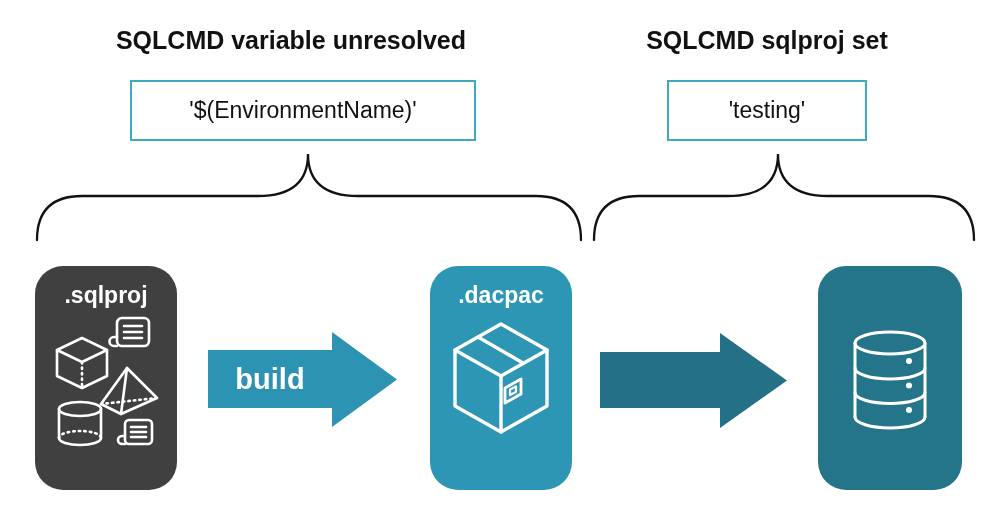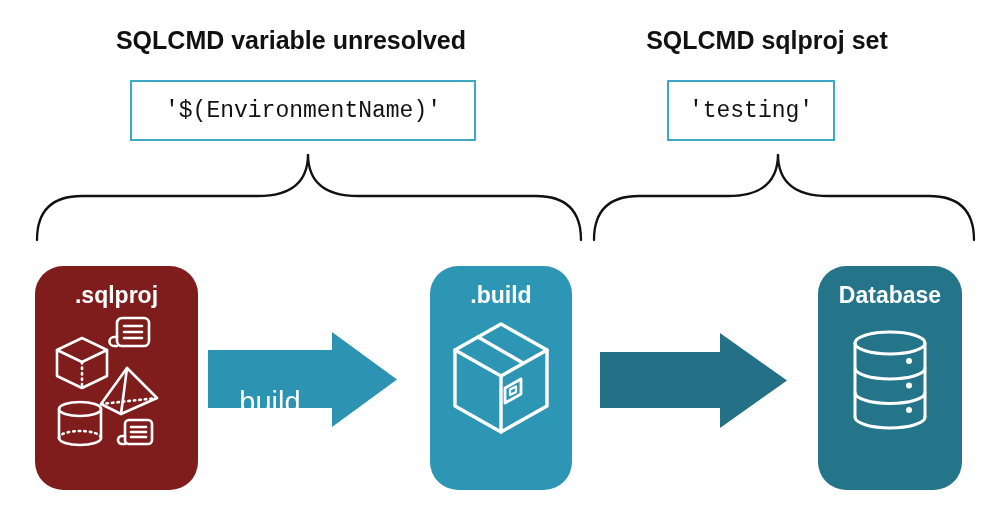--- a/index.html
+++ b/index.html
@@ -12,23 +12,23 @@
     text-align:center; white-space:nowrap;
   }
   .heading-left  { left:91px; width:400px; }
   .heading-right { left:567px; width:400px; }
   .codebox {
     position:absolute; top:80px; height:61px; box-sizing:border-box;
     border:2px solid #3fa8c2; background:#fff;
     display:flex; align-items:center; justify-content:center;
   }
   .codebox-left  { left:130px; width:346px; }
-  .codebox-right { left:667px; width:168px; }
+  .codebox-right { left:667px; width:200px; }
   .codebox code {
-    font-family:Liberation Mono, monospace; font-size:23px; color:#111;
+    font-family:Liberation Sans, sans-serif; font-size:23px; color:#111;
     white-space:pre;
   }
   .braces { position:absolute; left:0; top:0; width:1000px; height:522px; }
   .stage {
     position:absolute; top:266px; width:142px; height:224px; border-radius:28px;
   }
   .stage-sqlproj  { left:35px; }
   .stage-dacpac   { left:430px; }
   .stage-database { left:818px; width:144px; }
   .stage-label {
@@ -37,21 +37,21 @@
   }
   .stage-icon { position:absolute; }
   .icon-sqlobjects { left:16px; top:50px;  width:110px; height:135px; }
   .icon-package    { left:19px; top:54px;  width:104px; height:124px; }
   .icon-database   { left:34px; top:64px;  width:76px;  height:100px; }
   .arrow-svg { position:absolute; }
   .arrow-build  { left:208px; top:332px; width:190px; height:96px; }
   .arrow-deploy { left:600px; top:333px; width:188px; height:95px; }
   .arrow-label {
     position:absolute; display:flex; align-items:center; justify-content:center;
-    color:#ffffff; font-weight:normal; font-size:29px;margin-top:23px;
+    color:#ffffff; font-weight:bold; font-size:29px;
   }
   .arrow-label-build  { left:208px; top:350px; width:124px; height:58px; }
   .arrow-label-deploy { left:600px; top:352px; width:120px; height:56px; }
   .wicon { fill:none; stroke:#ffffff; stroke-linecap:round; stroke-linejoin:round; }
 </style>
 </head>
 <body>
 
 <div class="canvas">
 
@@ -63,21 +63,21 @@
   </div>
   <div class="codebox codebox-right" style="border-color: rgb(63, 168, 194);">
     <code>'testing'</code>
   </div>
 
   <svg class="braces" viewBox="0 0 1000 522">
     <path d="M37,240 Q37,196 82,196 L258,196 Q308,196 308,154 Q308,196 358,196 L536,196 Q581,196 581,240" fill="none" stroke="#111111" stroke-width="2.3" stroke-linecap="round"></path>
     <path d="M594,240 Q594,196 639,196 L728,196 Q778,196 778,154 Q778,196 828,196 L929,196 Q974,196 974,240" fill="none" stroke="#111111" stroke-width="2.3" stroke-linecap="round"></path>
   </svg>
 
-  <div class="stage stage-sqlproj" style="background-color: #7f1d1d; padding-left: 21px;">
+  <div class="stage stage-sqlproj" style="background-color: #404040;">
     <div class="stage-label">.sqlproj</div>
     <svg class="stage-icon icon-sqlobjects" viewBox="0 0 110 135">
 
       <g class="wicon" stroke-width="2.6">
         <rect x="66" y="2" width="32" height="28" rx="5"></rect>
         <line x1="73" y1="10" x2="91" y2="10"></line>
         <line x1="73" y1="16" x2="91" y2="16"></line>
         <line x1="73" y1="22" x2="91" y2="22"></line>
         <path d="M66,30 h-3 a4.5,4.5 0 0 1 0,-9 h3"></path>
       </g>
@@ -111,39 +111,38 @@
       </g>
     </svg>
   </div>
 
   <svg class="arrow-svg arrow-build" viewBox="0 0 190 96">
     <polygon points="0,18 124,18 124,0 189,47.5 124,95 124,76 0,76" fill="#2d93b2"></polygon>
   </svg>
   <div class="arrow-label arrow-label-build">build</div>
 
   <div class="stage stage-dacpac" style="background-color: rgb(46, 150, 181);">
-    <div class="stage-label">.build</div>
+    <div class="stage-label">.dacpac</div>
     <svg class="stage-icon icon-package" viewBox="0 0 104 124">
       <g class="wicon" stroke-width="3.4">
         <path d="M52,4 L98,30 V86 L52,112 L6,86 V30 Z"></path>
         <path d="M6,30 L52,56 L98,30"></path>
         <path d="M52,56 V112"></path>
         <path d="M74,43 L29,17"></path>
         <path d="M56,68 L72,59 L72,74 L56,83 Z" stroke-width="2.8"></path>
         <path d="M61,69.5 L67,66.5 L67,72 L61,75 Z" stroke-width="2.2"></path>
       </g>
     </svg>
   </div>
 
   <svg class="arrow-svg arrow-deploy" viewBox="0 0 188 95">
     <polygon points="0,19 120,19 120,0 187,47.5 120,95 120,75 0,75" fill="#247087"></polygon>
   </svg>
 
   <div class="stage stage-database" style="background-color: rgb(36, 117, 138);">
-    <div class="stage-label">Database</div>
     <svg class="stage-icon icon-database" viewBox="0 0 76 100">
       <g class="wicon" stroke-width="3">
         <ellipse cx="38" cy="13" rx="35" ry="11"></ellipse>
         <path d="M3,13 V87"></path>
         <path d="M73,13 V87"></path>
         <path d="M3,87 A35,11 0 0 0 73,87"></path>
         <path d="M3,38 A35,11 0 0 0 73,38"></path>
         <path d="M3,62.5 A35,11 0 0 0 73,62.5"></path>
       </g>
       <g fill="#ffffff" stroke="none">

